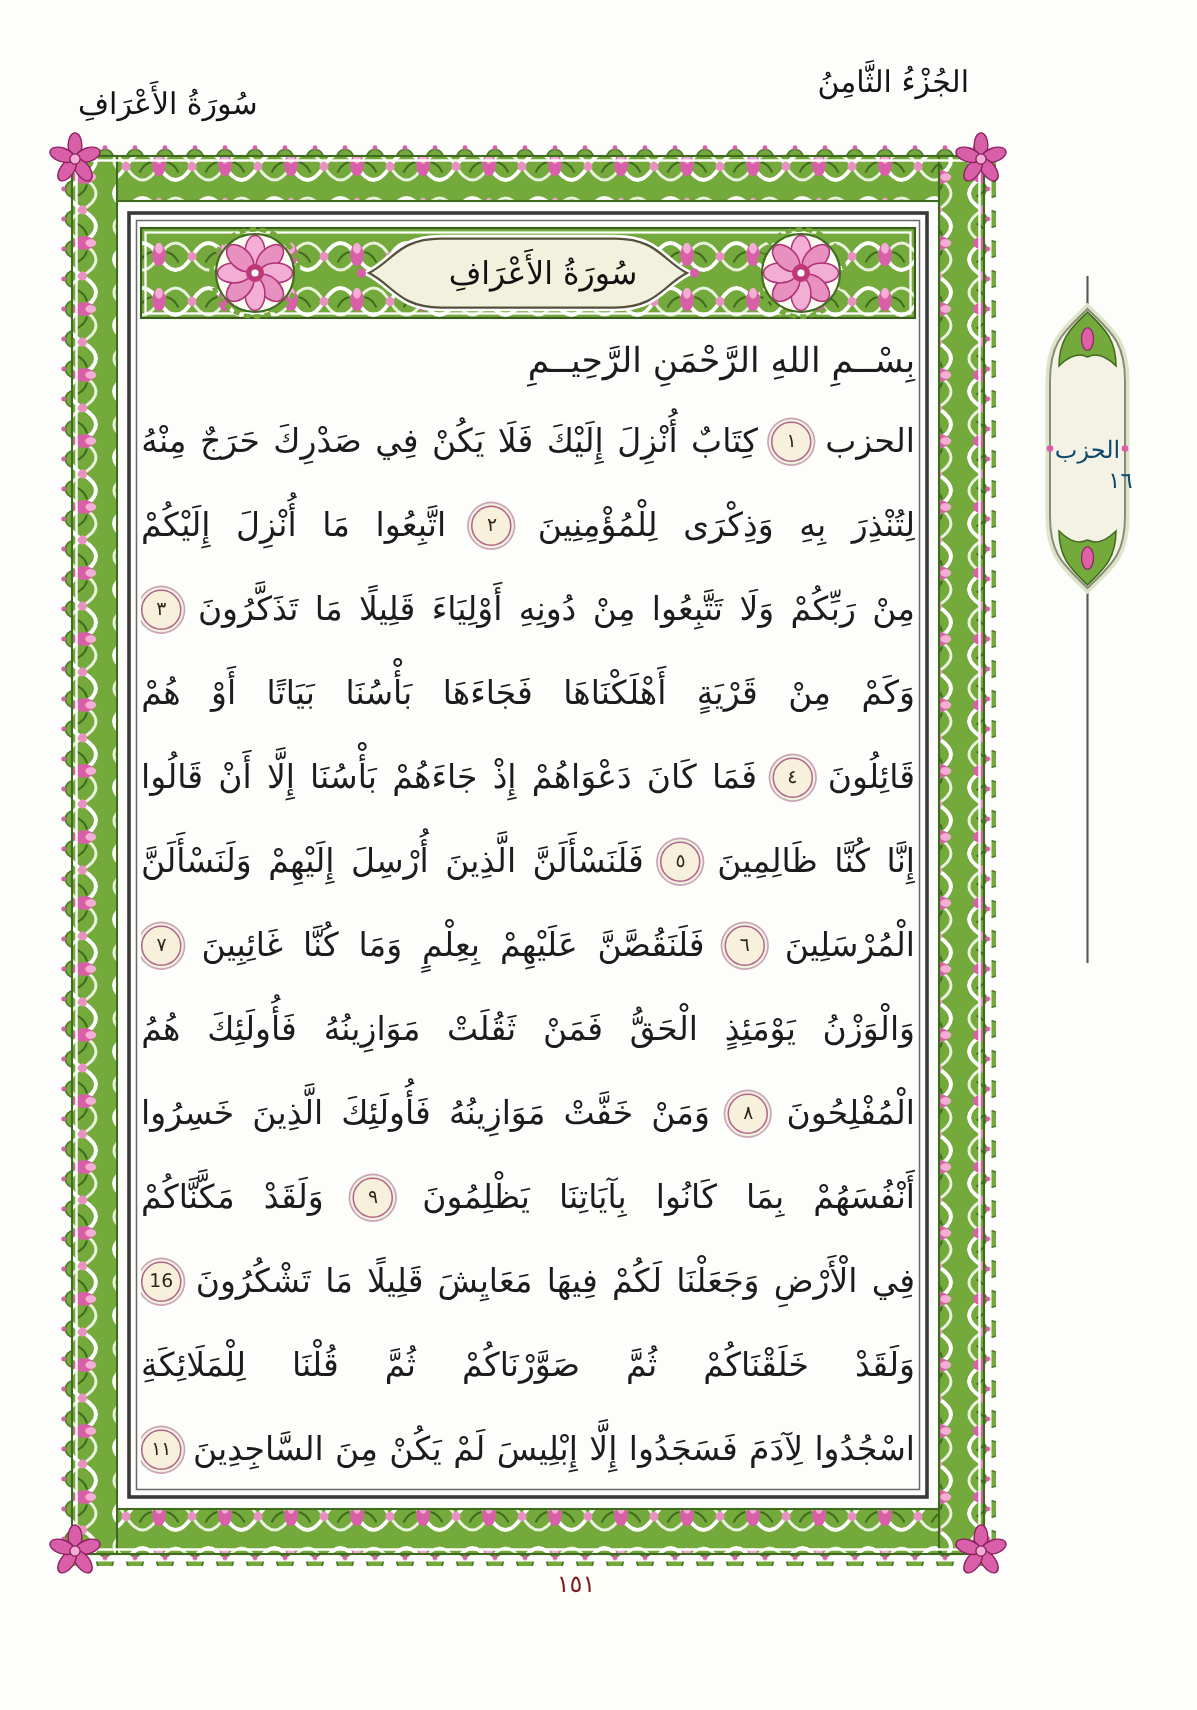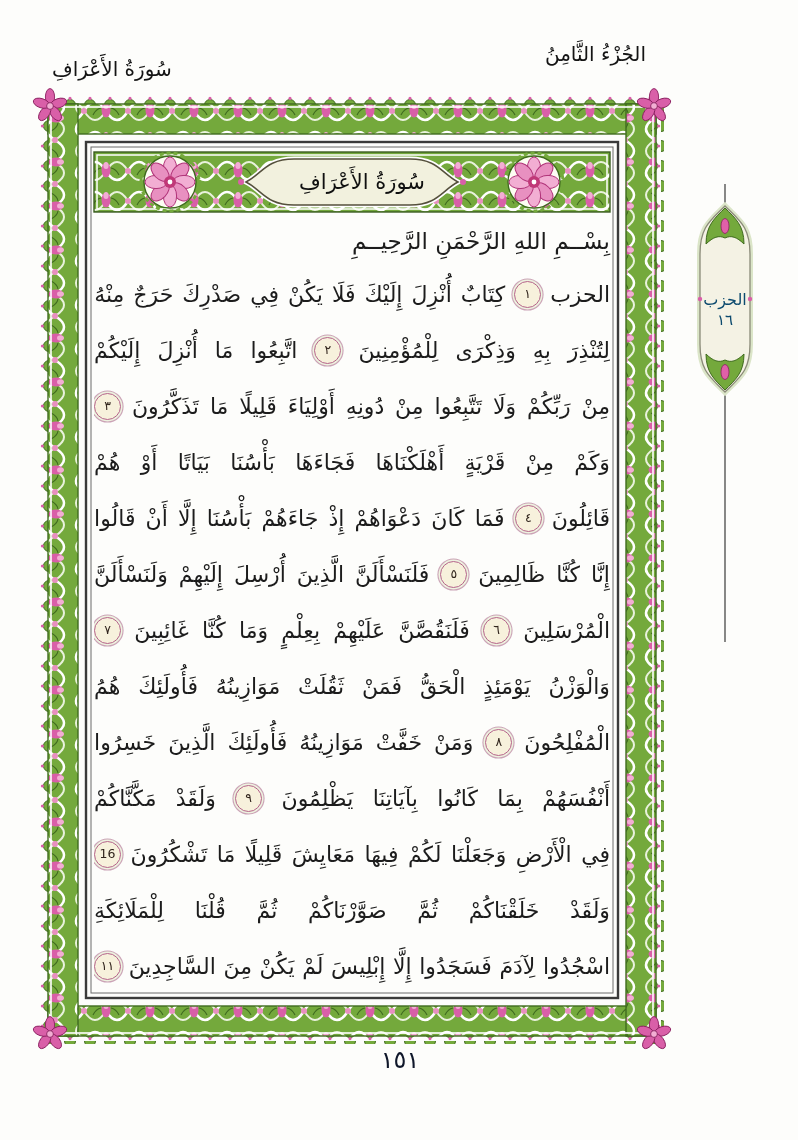--- a/index.html
+++ b/index.html
@@ -35,25 +35,25 @@
   .surah-title{
     left:262px;top:162px;width:200px;height:40px;line-height:40px;
     text-align:center;direction:rtl;font-size:21px;white-space:nowrap;color:#101010;
   }
   
   .hizb-text{
     left:695px;top:290px;width:60px;text-align:center;direction:rtl;
     color:#0c4a6e;
   }
   .hizb-text .l1{font-size:16px;line-height:20px;}
-  .hizb-text .l2{font-size:15px;line-height:20px;}
+  .hizb-text .l2{font-size:15px;line-height:20px;text-align:right;}
   
   .pagenum{
-    left:300px;top:1046px;width:200px;text-align:center;
-    font-size:24px;direction:rtl;color:#0f172a;
+    left:284px;top:1046px;width:200px;text-align:center;
+    font-size:16px;direction:rtl;color:#7f1d1d;
   }
   svg{display:block;}
 </style>
 </head>
 <body>
 
 <div class="abs hdr hdr-left">سُورَةُ الأَعْرَافِ</div>
 <div class="abs hdr hdr-right">الجُزْءُ الثَّامِنُ</div>
 
 <svg class="abs" style="left:40px;top:96px;overflow:visible" width="624" height="948" viewBox="0 0 624 948" aria-hidden="true">

